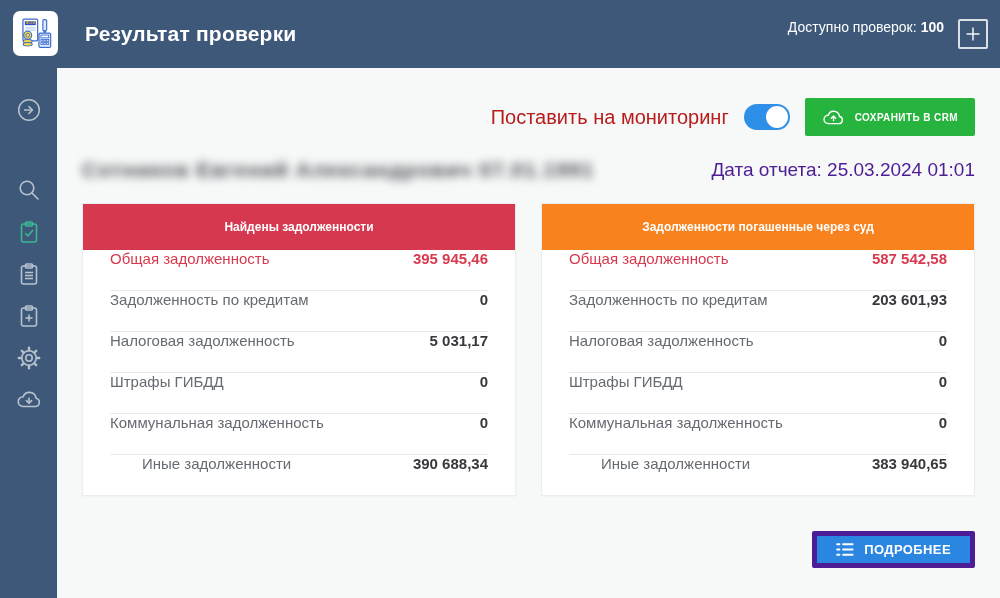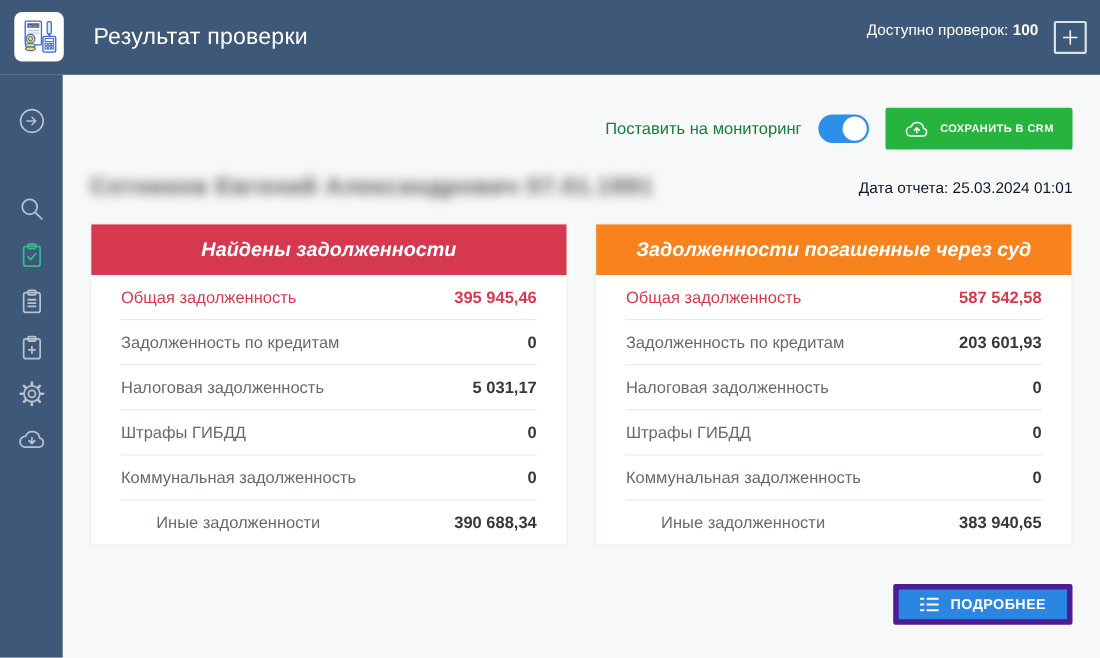--- a/index.html
+++ b/index.html
@@ -13,21 +13,21 @@
   
   .app-header {
     position:absolute; top:0; left:0; width:1000px; height:68px;
     background:#3d5878; display:flex; align-items:center; z-index:3;
   }
   .logo {
     position:absolute; left:13px; top:11px; width:45px; height:45px;
     background:#fff; border-radius:7px;
     display:flex; align-items:center; justify-content:center;
   }
-  .page-title { margin-left:85px; color:#fff; font-size:21px; font-weight:400; letter-spacing:.2px; }
+  .page-title { margin-left:85px; color:#fff; font-size:21px; font-weight:700; letter-spacing:.2px; }
   .header-right { margin-left:auto; margin-right:12px; display:flex; align-items:flex-start; gap:14px; }
   .avail { color:#fff; font-size:14px; }
   .avail b { font-weight:700; margin-left:4px; }
   .plus-btn {
     width:30px; height:30px; background:transparent; cursor:pointer;
     border:2px solid rgba(255,255,255,.82); border-radius:2px;
     display:flex; align-items:center; justify-content:center;
   }
   
   .sidebar {
@@ -37,44 +37,44 @@
   }
   .side-icon {
     width:28px; height:28px; display:flex; align-items:center; justify-content:center;
     color:#b7c2ce; cursor:pointer;
   }
   .side-icon.first { margin-bottom:38px; }
   .side-icon.active { color:#3cb795; }
   
   .main { position:absolute; left:57px; top:68px; right:0; bottom:0; }
   .toolbar-row { position:absolute; top:30px; right:25px; height:38px; display:flex; align-items:center; gap:15px; }
-  .monitor-label { font-size:15px; color:#15803d; }
+  .monitor-label { font-size:20px; color:#b91c1c; }
   .toggle { width:46px; height:26px; border-radius:13px; background:#2e8fe8; position:relative; cursor:pointer; }
   .toggle .knob { position:absolute; right:2px; top:2px; width:22px; height:22px; border-radius:50%; background:#fff; }
   .crm-btn {
     height:38px; background:#27b43e; color:#fff; border:none; border-radius:2px;
     font-family:"Liberation Sans",sans-serif; font-weight:700; font-size:10px; letter-spacing:.4px;
     display:flex; align-items:center; gap:10px; padding:0 17px; cursor:pointer;
   }
   .subject-row { position:absolute; left:25px; right:25px; top:86px; height:32px; display:flex; align-items:center; justify-content:space-between; }
   .subject { font-size:21px; font-weight:600; color:#4b4e53; filter:blur(5px); letter-spacing:1px; white-space:nowrap; }
-  .report-date { font-size:14px; color:#0f172a; }
+  .report-date { font-size:19px; color:#4c1d95; }
   
   .cards { position:absolute; left:25px; right:25px; top:135px; display:flex; gap:25px; }
   .card {
     flex:1; background:#fff; height:293px; border:1px solid #ededed;
     display:flex; flex-direction:column; box-shadow:0 1px 2px rgba(0,0,0,.03);
   }
   .card-header {
     height:46px; flex:0 0 46px; display:flex; align-items:center; justify-content:center;
-    color:#fff; font-weight:700; font-size:18px;font-style:italic;
+    color:#fff; font-weight:700; font-size:12px;
   }
   .card-body { flex:1; display:flex; flex-direction:column; padding:0 27px; }
   .debt-row {
-    flex:1; display:flex; align-items:center; justify-content:space-between;
+    flex:1; display:flex; align-items:flex-start; justify-content:space-between;
     border-bottom:1px solid #e9e9e9; font-size:15px;
   }
   .debt-row:last-child { border-bottom:none;margin-left:32px; }
   .debt-label { color:#666b71; }
   .debt-value { font-weight:700; color:#36383c; }
   .debt-row.highlight .debt-label, .debt-row.highlight .debt-value { color:#d8394e; }
   
   .footer-row { position:absolute; right:25px; top:463px; display:flex; gap:19px; }
   .footer-btn {
     height:37px; background:#2b86e2; border:5px solid #4c1d95; border-radius:2px;

